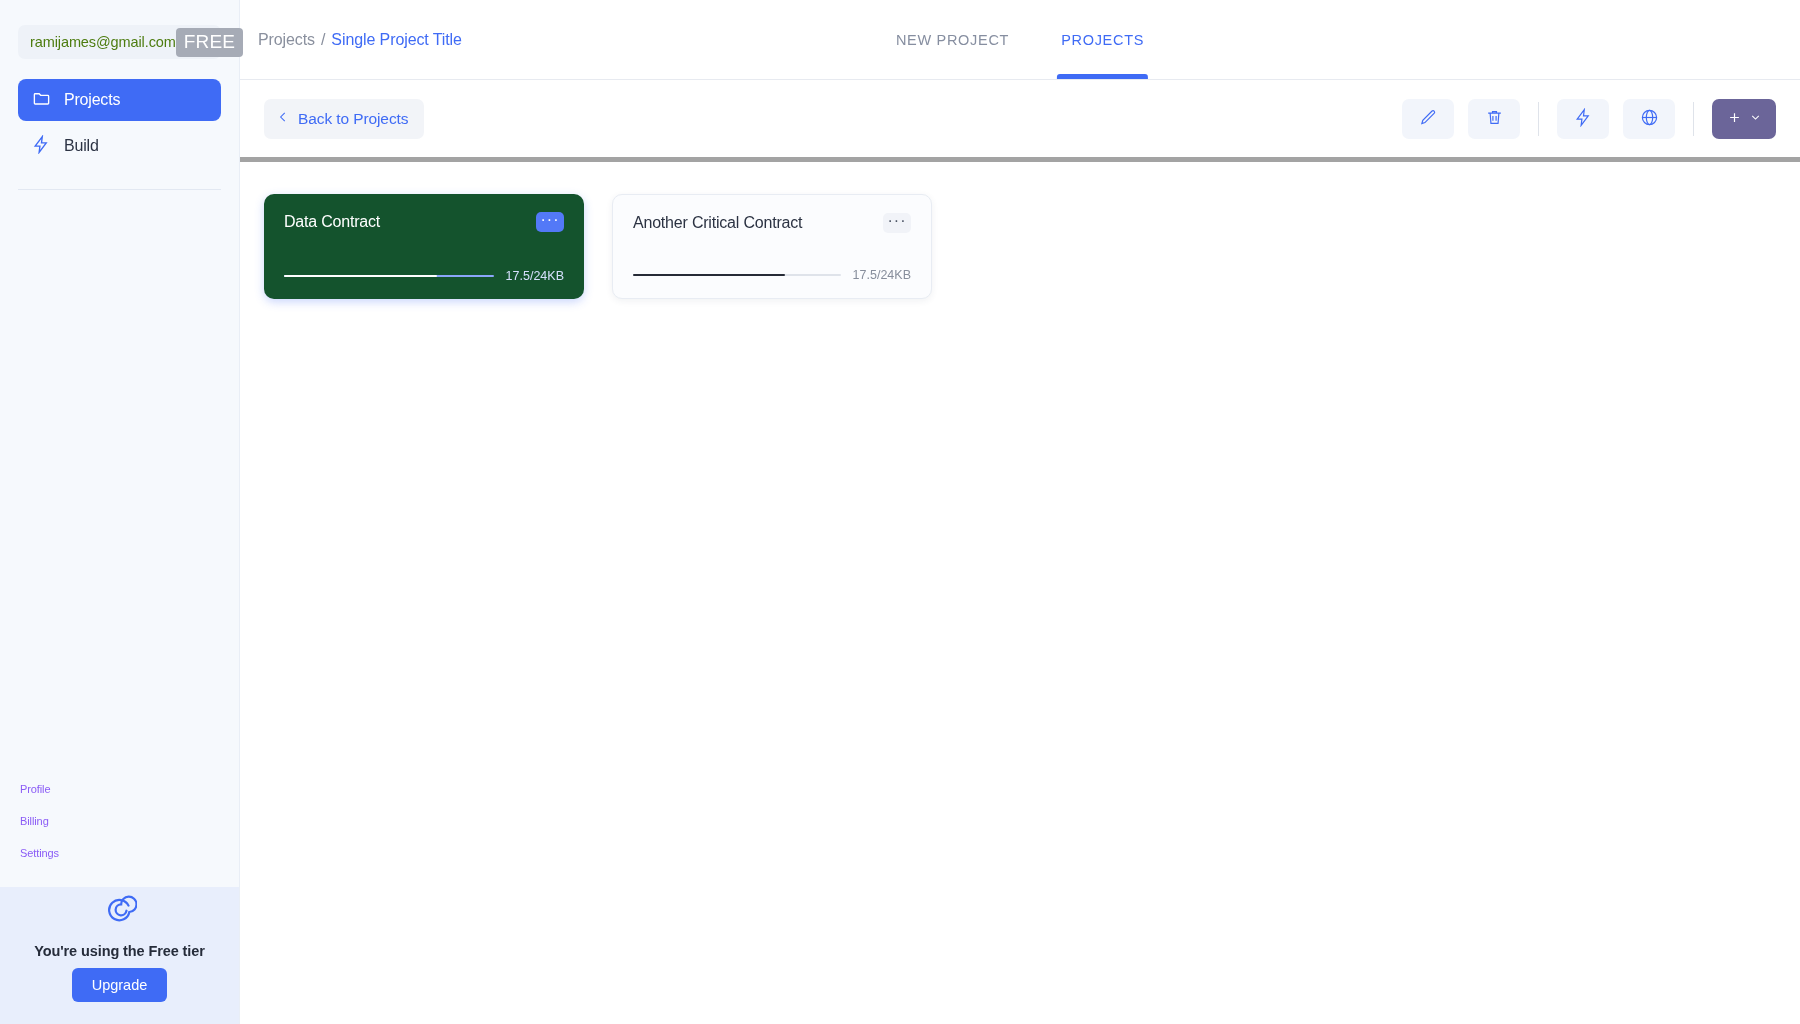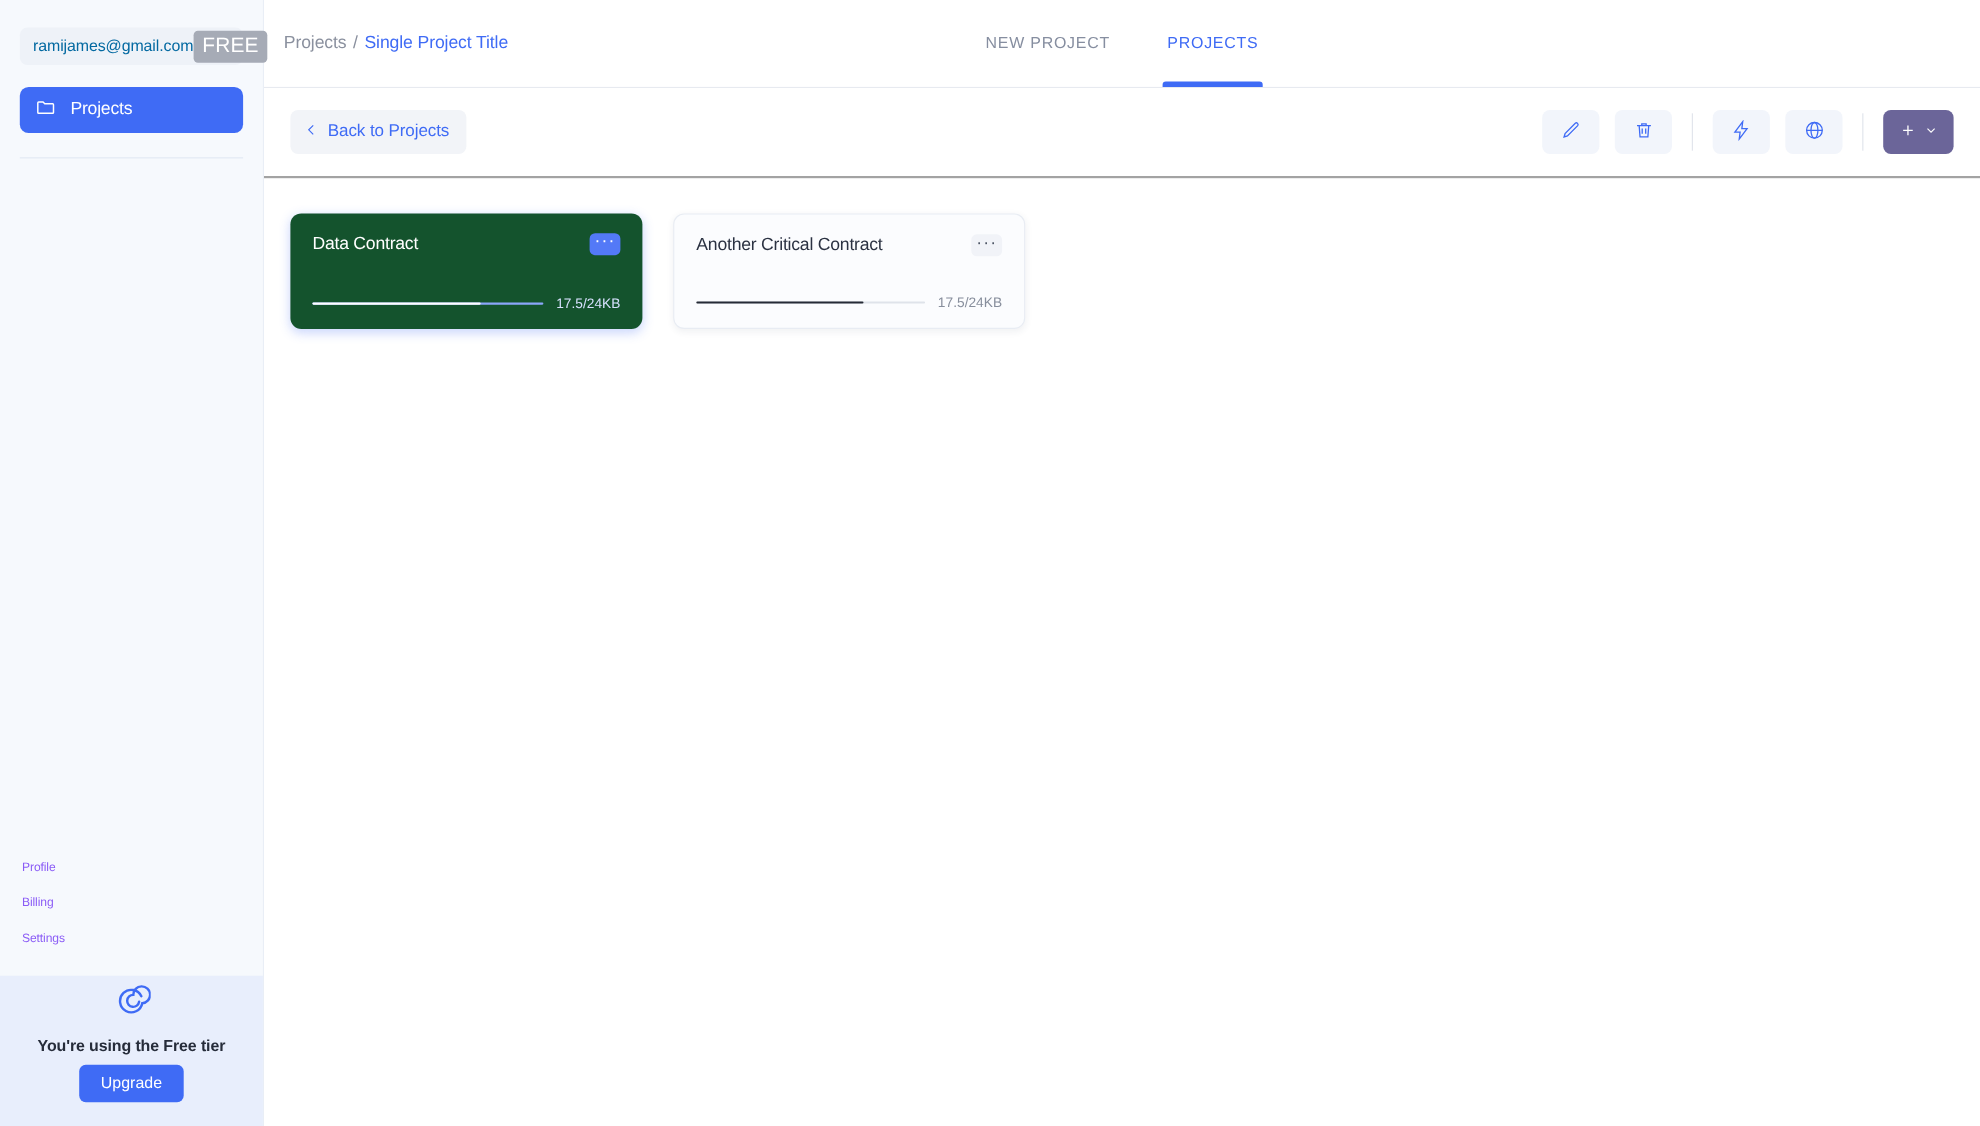--- a/index.html
+++ b/index.html
@@ -21,21 +21,21 @@
     position: relative;
   }
   .account-chip {
     margin: 25px 18px 0 18px;
     background: #eef2f8;
     border-radius: 7px;
     height: 34px;
     display: flex; align-items: center; justify-content: space-between;
     padding: 0 10px 0 12px;
   }
-  .account-email { font-size: 14.5px; color: #0369a1; letter-spacing: -0.1px; }
+  .account-email { font-size: 14.5px; color: #4d7c0f; letter-spacing: -0.1px; }
   .free-badge {
     background: #a6abb6; color: #ffffff;
     font-size: 19px; font-weight: 400;
     border-radius: 4px; padding: 3px 8px 4px 8px;
     letter-spacing: 0.2px;
   }
 
   .nav { margin: 20px 18px 0 18px; }
   .nav-item {
     height: 42px; border-radius: 8px;
@@ -108,21 +108,21 @@
     position: relative; padding: 0 4px;
   }
   .tab.active { color: #3f6bf5; }
   .tab-underline {
     position: absolute; bottom: 0; left: 0; right: 0;
     height: 5px; background: #3f6bf5; border-radius: 3px 3px 0 0;
   }
 
   .toolbar {
     height: 82px; flex: 0 0 82px;
-    border-bottom: 2px solid #a3a3a3;
+    border-bottom: 5px solid #a3a3a3;
     display: flex; align-items: center;
     padding: 0 24px 0 24px;
   }
   .back-btn {
     background: #f2f4f8; border: none; border-radius: 7px;
     height: 40px; padding: 0 16px 0 12px;
     display: flex; align-items: center; gap: 8px;
     color: #3f6bf5; font-size: 15.5px; font-family: inherit;
     cursor: pointer; letter-spacing: -0.1px;
   }
@@ -200,20 +200,28 @@
 
     <nav class="nav">
       <div class="nav-item active">
         <span>
           <svg width="19" height="19" viewBox="0 0 24 24">
               <path d="M3 7a1 1 0 0 1 1-1h5l2 2h9a1 1 0 0 1 1 1v9a1 1 0 0 1-1 1H4a1 1 0 0 1-1-1V7z"></path>
             </svg>
         </span>
         <span class="nav-label">Projects</span>
       </div>
+      <div class="nav-item">
+        <span>
+          <svg width="19" height="19" viewBox="0 0 24 24">
+              <path d="M13 2 4 14h6l-1 8 9-12h-6l1-8z"></path>
+            </svg>
+        </span>
+        <span class="nav-label">Build</span>
+      </div>
     </nav>
 
     <div class="sidebar-divider"></div>
 
     <div class="bottom-links">
       <div class="bottom-link">Profile</div>
       <div class="bottom-link">Billing</div>
       <div class="bottom-link">Settings</div>
     </div>
 

